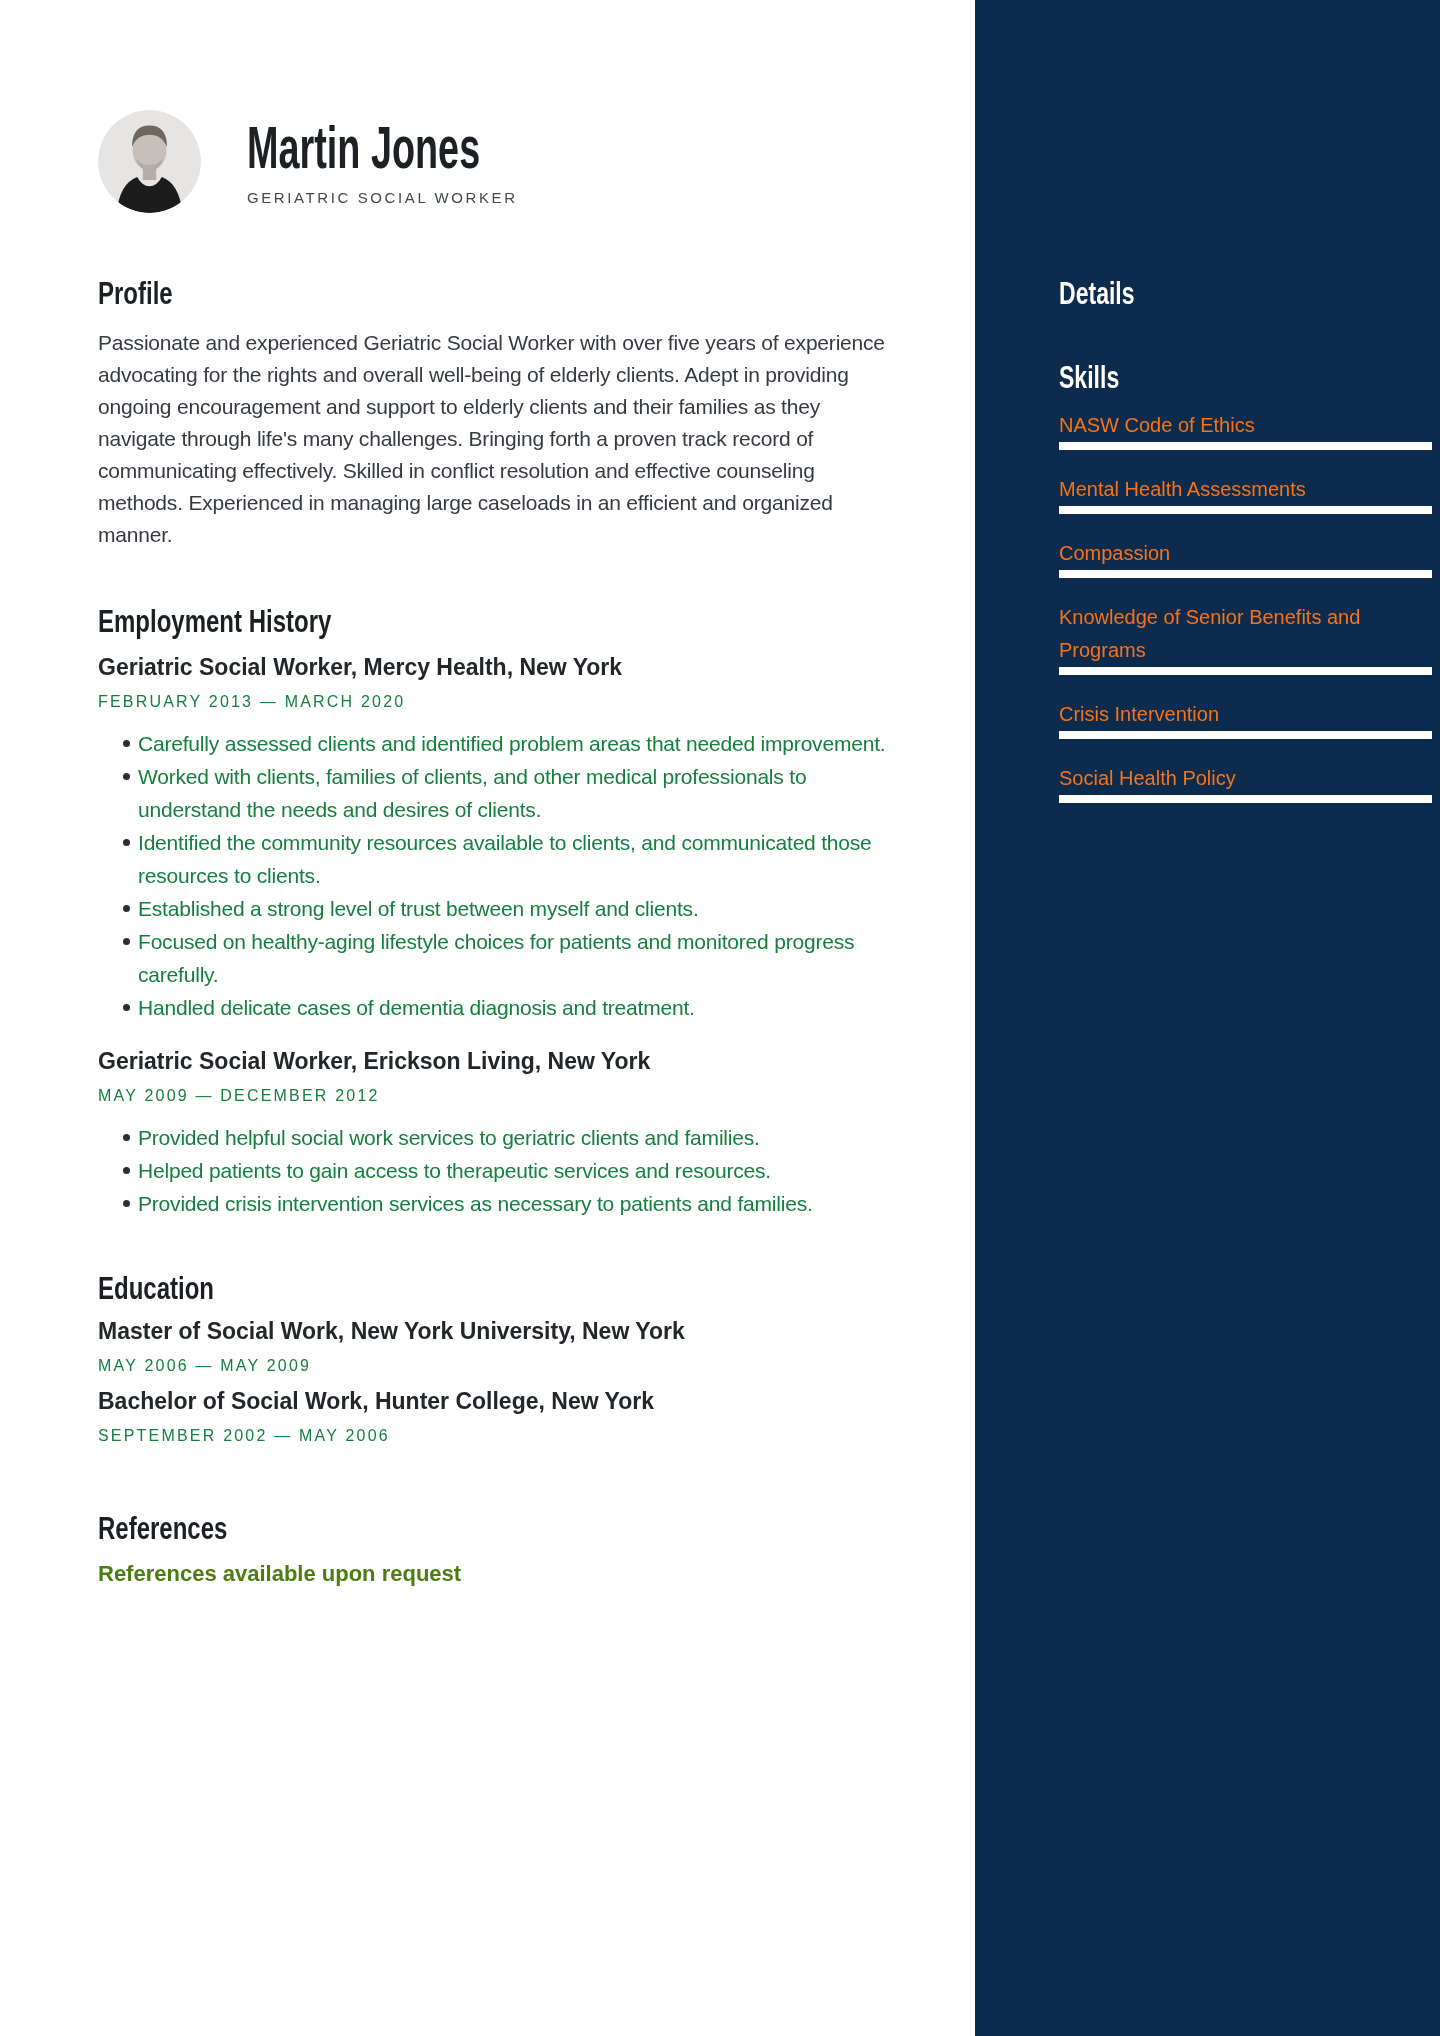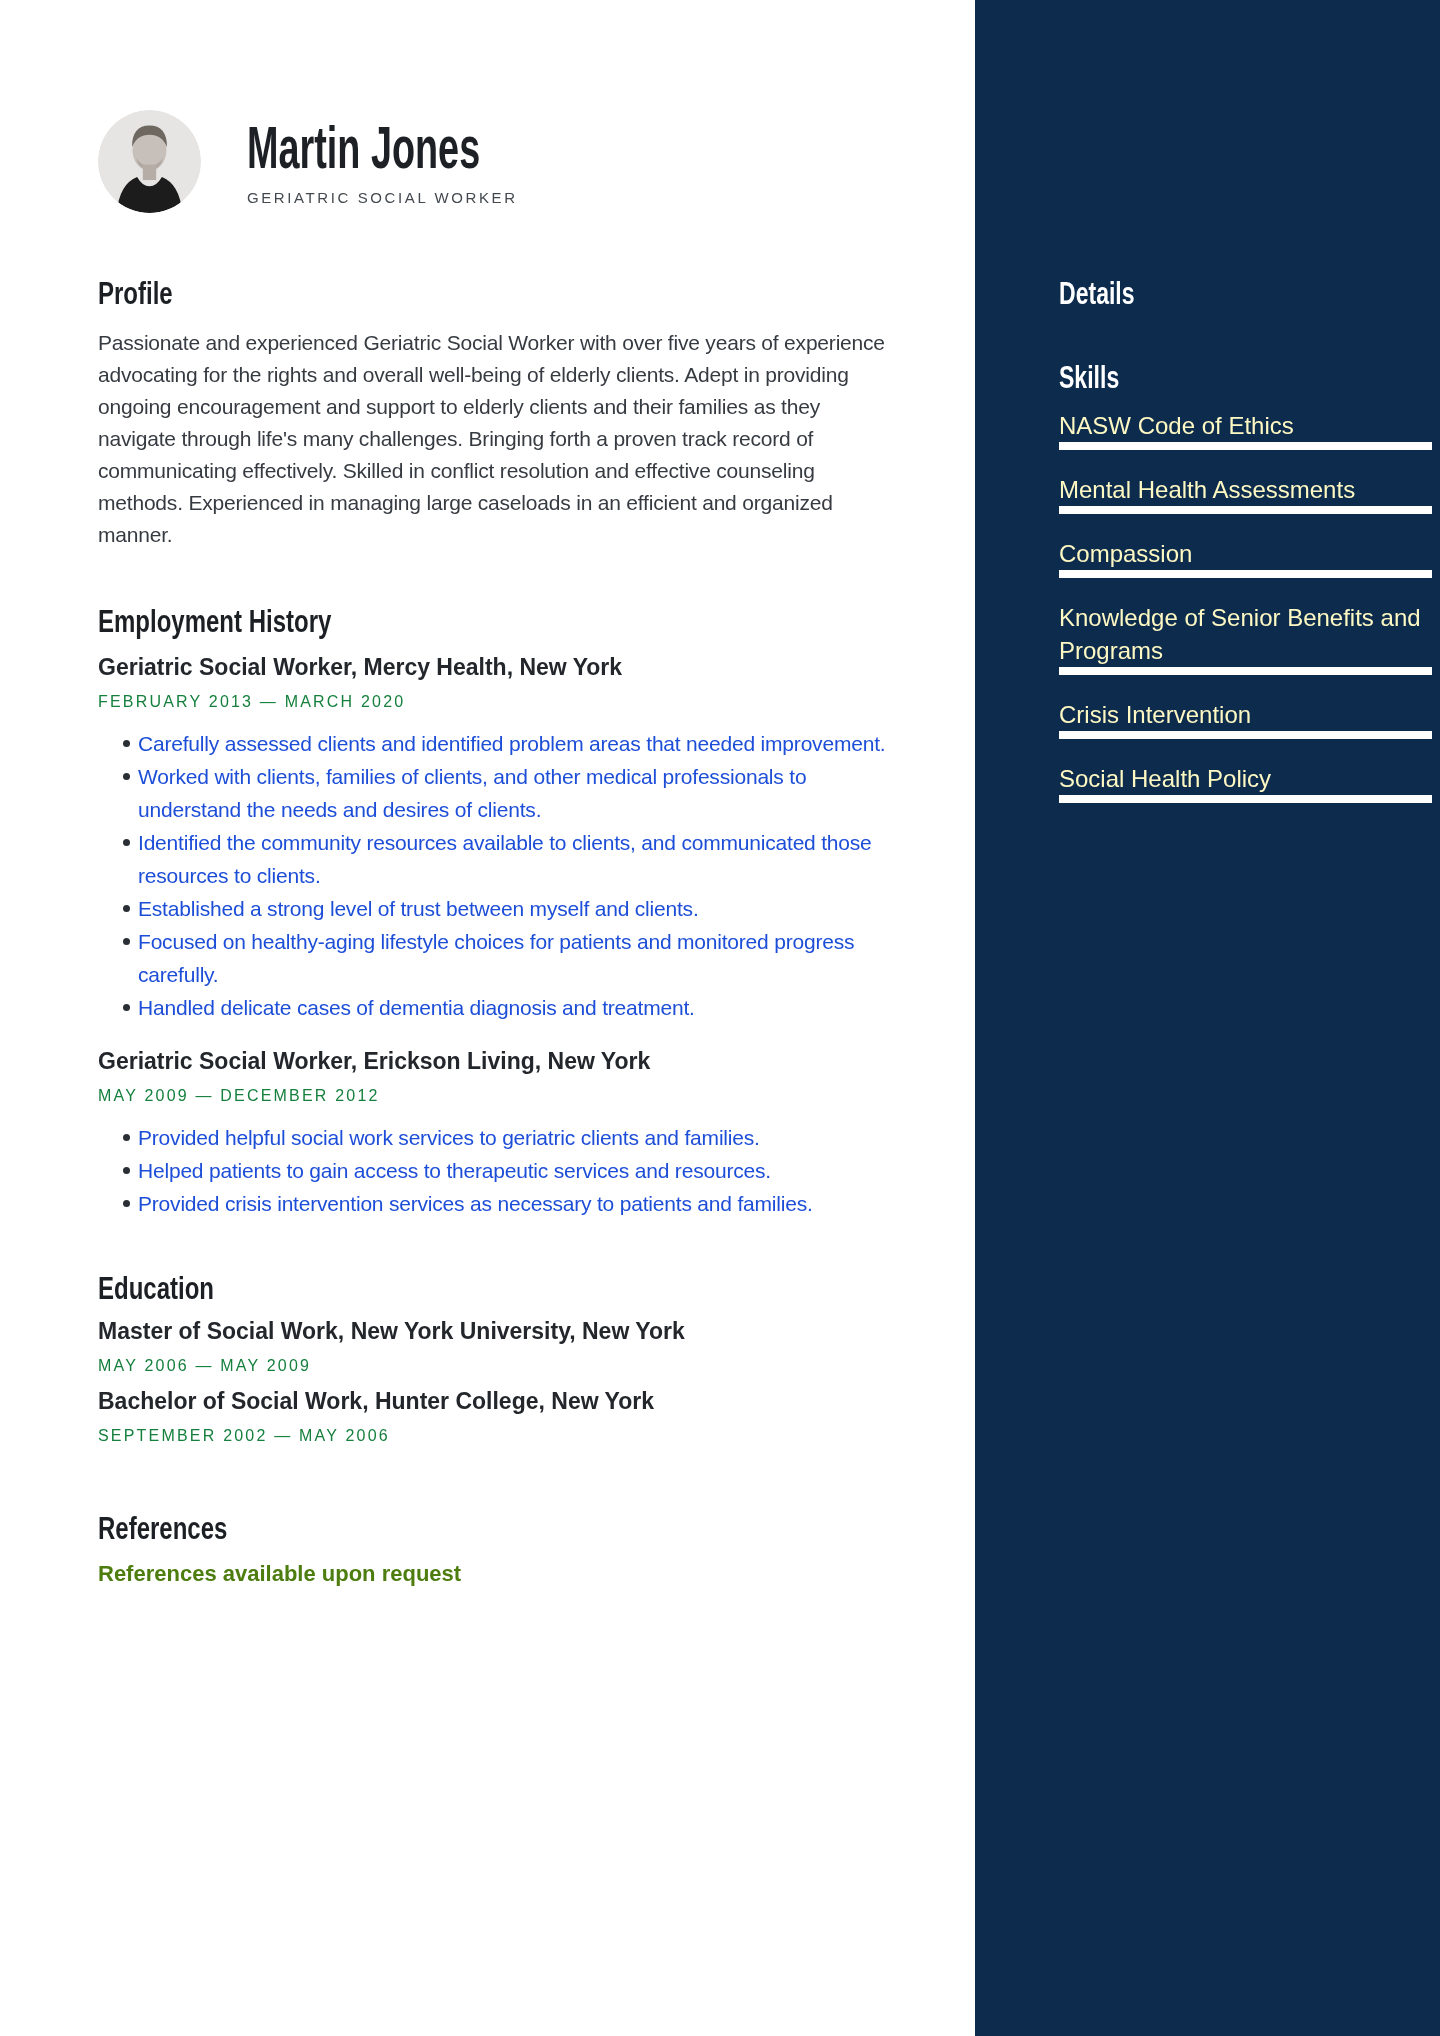--- a/index.html
+++ b/index.html
@@ -22,21 +22,21 @@
   }
   .sb-details-lines { margin-top:14px; }
   .sb-line { font-size:20px; line-height:34px; color:#ffffff; }
   .sb-link {
     display:inline-block; font-size:20px; line-height:34px;
     color:#ffffff; text-decoration:underline; cursor:pointer;
   }
   .sb-skills { margin-top:48px; }
   .skill-list { margin-top:14px; }
   .skill { margin-bottom:23px; }
-  .skill-label { font-size:24px; line-height:33px; color:#fef9c3; }
+  .skill-label { font-size:20px; line-height:33px; color:#f97316; }
   .skill-bar { width:100%; height:8px; background:rgba(255,255,255,0.18); }
   .skill-bar-fill { height:8px; background:#ffffff; }
 
   
   .main {
     position:absolute; left:0; top:0; width:975px;
     padding:110px 75px 0 98px; color:#363b42;
   }
   .header { display:flex; align-items:center; }
   .avatar {
@@ -67,21 +67,21 @@
   .job { margin-top:15px; }
   .job + .job { margin-top:24px; }
   .item-title { font-size:23px; font-weight:700; color:#23272c; line-height:27px; }
   .item-dates {
     margin-top:11px; font-size:16px; letter-spacing:2.2px; color:#15803d;
     line-height:20px; text-transform:uppercase;
   }
   ul.bullets { margin-top:15px; list-style:none; }
   ul.bullets li {
     position:relative; padding-left:40px; font-size:21px; line-height:33px;
-    letter-spacing:-0.2px; color:#1d4ed8; max-width:802px;
+    letter-spacing:-0.2px; color:#15803d; max-width:802px;
   }
   ul.bullets li::before {
     content:""; position:absolute; left:25px; top:13px;
     width:7px; height:7px; border-radius:50%; background:#2a2f35;
   }
 
   .sec-education { margin-top:50px; }
   .edu { margin-top:12px; }
   .edu + .edu { }
 

